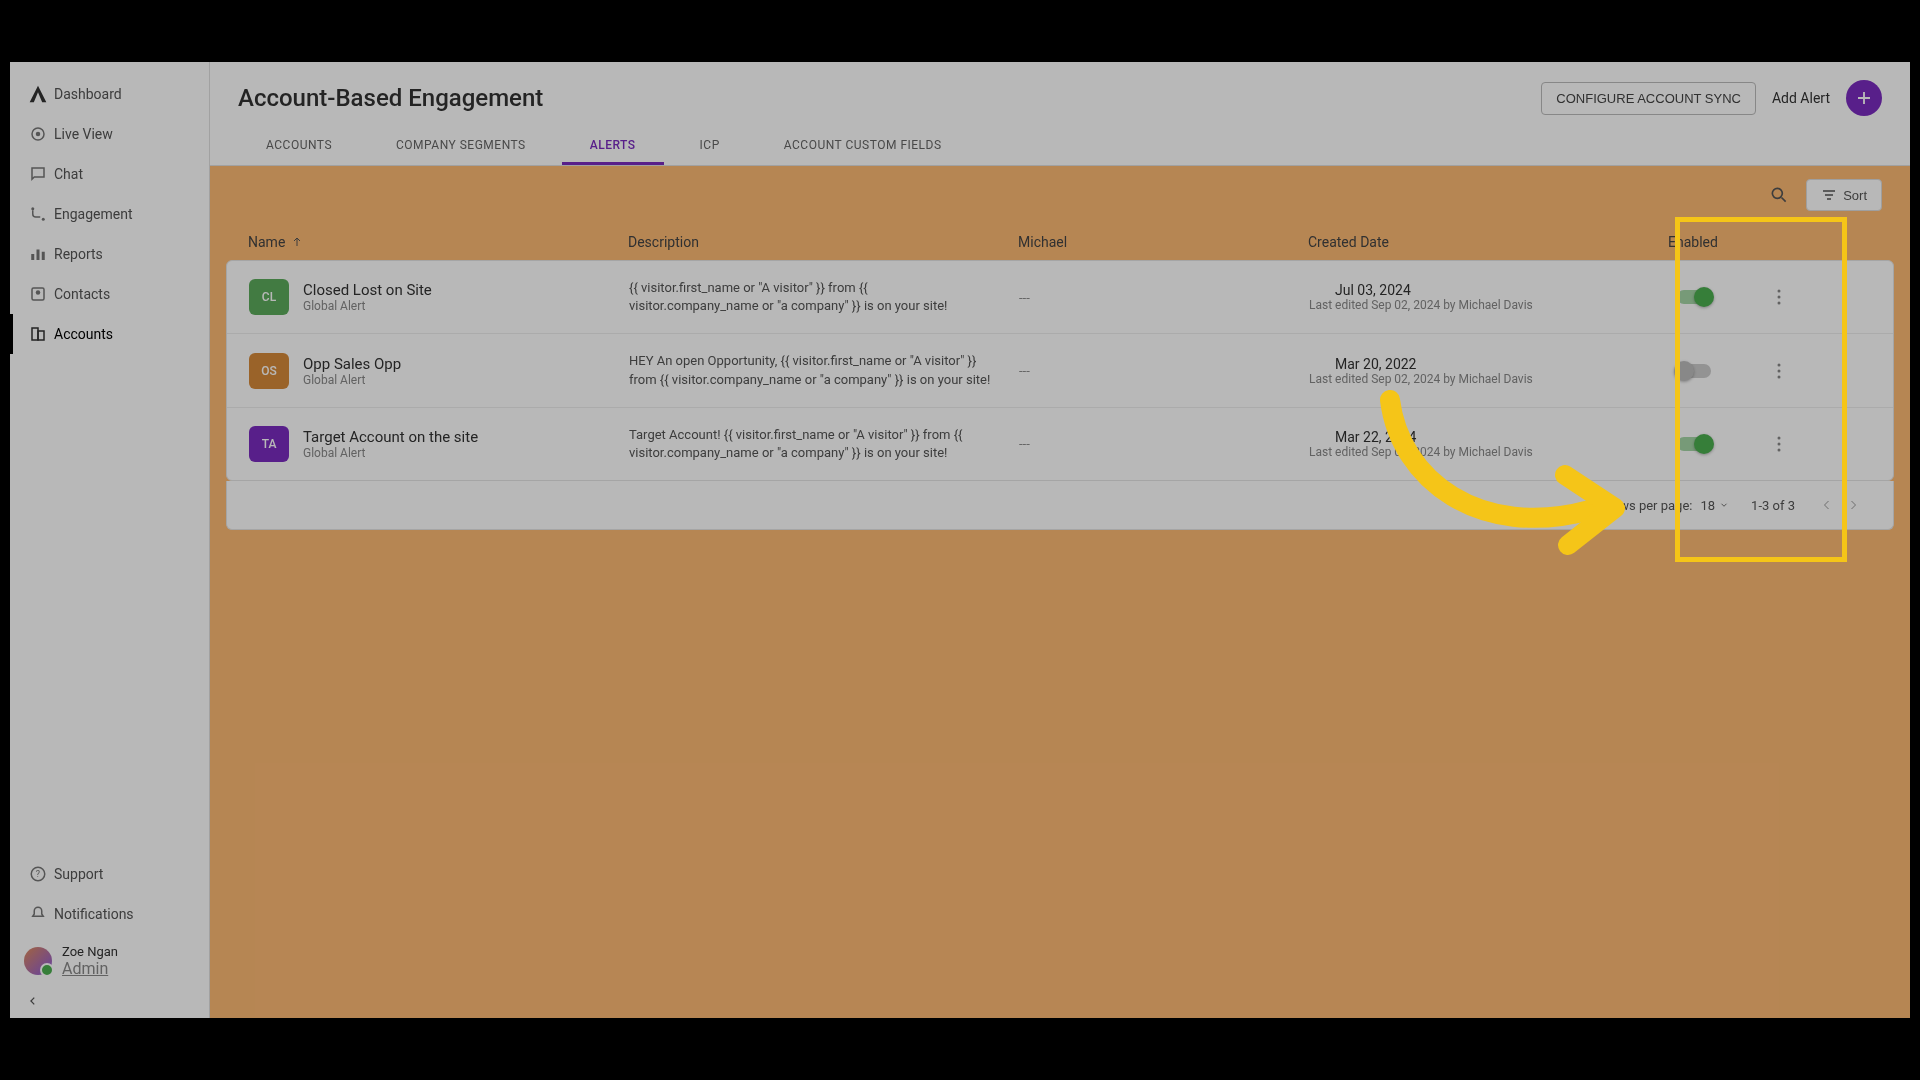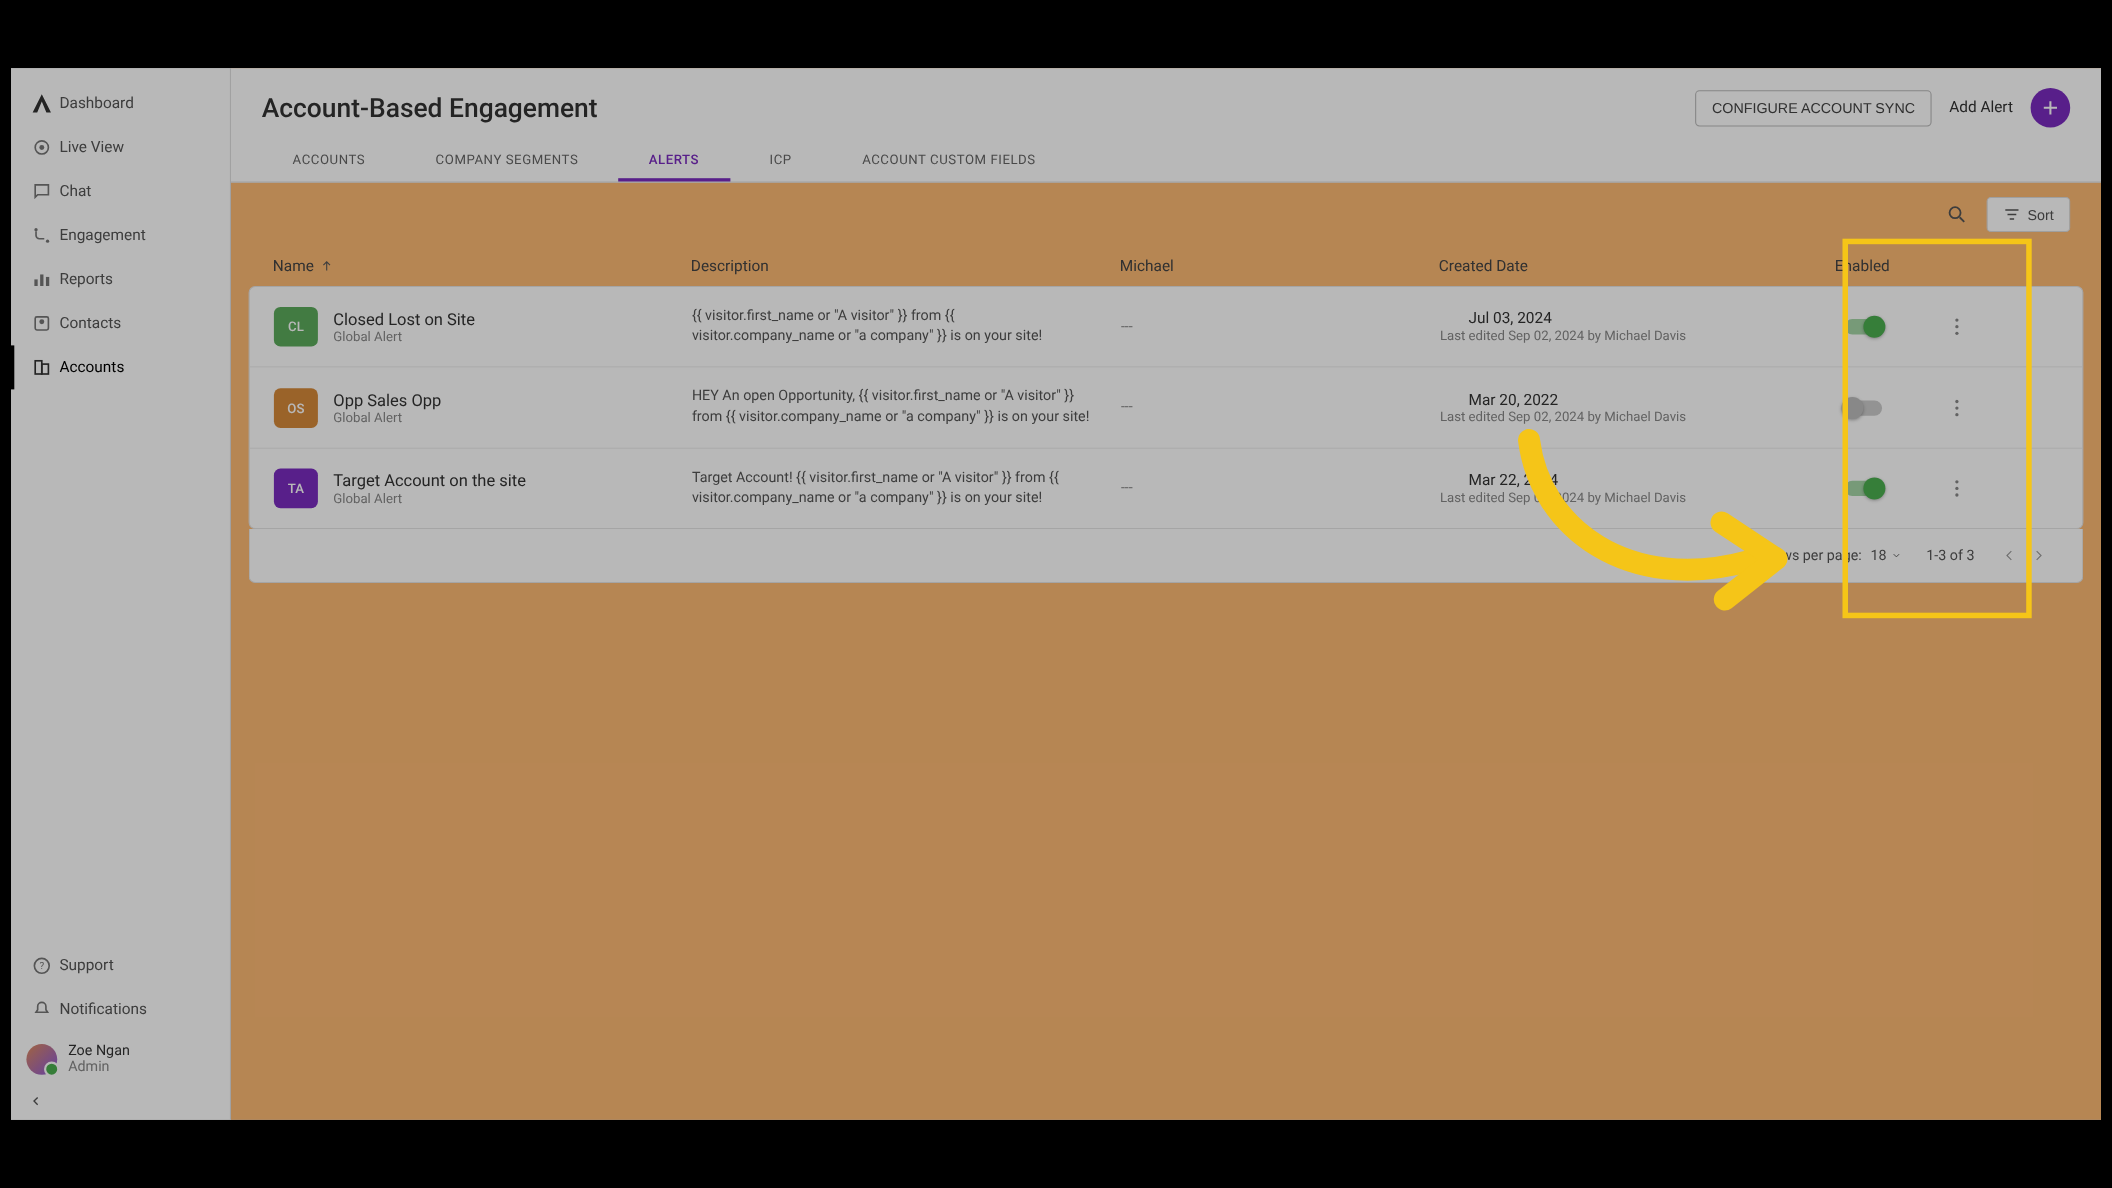--- a/index.html
+++ b/index.html
@@ -14,21 +14,21 @@
 .sidebar { width: 200px; background: #fff; border-right: 1px solid #e0e0e0; display: flex; flex-direction: column; padding-top: 12px; }
 .nav-item { display: flex; align-items: center; gap: 6px; padding: 10px 18px; font-size: 14px; color: #555; cursor: pointer; }
 .nav-item .icon { width: 20px; height: 20px; display: flex; align-items: center; justify-content: center; color: #777; }
 .nav-item.active { border-left: 3px solid #000; padding-left: 15px; color: #000; }
 .sidebar-spacer { flex: 1; }
 .user-block { display: flex; align-items: center; gap: 10px; padding: 10px 14px; }
 .avatar { width: 28px; height: 28px; border-radius: 50%; background: linear-gradient(135deg,#e08a5a,#8a5ae0); position: relative; }
 .avatar::after { content:""; position:absolute; right:-2px; bottom:-2px; width:10px; height:10px; border-radius:50%; background:#4caf50; border:2px solid #fff; }
 .user-text { display:flex; flex-direction:column; }
 .user-name { font-size:13px; color:#333; }
-.user-role { font-size:13px; color:#888; }
+.user-role { font-size:16px; color:#888;text-decoration:underline; }
 .collapse-btn { text-align: right; padding: 8px 18px 12px; color:#555; }
 
 
 .main { flex:1; display:flex; flex-direction:column; background:#fdba74; }
 .header { padding: 18px 28px 0 28px; border-bottom: 1px solid #e0e0e0; background:#fff; }
 .header-top { display:flex; align-items:center; justify-content:space-between; }
 .page-title { font-size: 24px; font-weight: 500; color:#333; }
 .header-actions { display:flex; align-items:center; gap:16px; }
 .btn-outline { border:1px solid #bbb; background:#fff; padding:8px 14px; border-radius:4px; font-size:13px; color:#444; cursor:pointer; }
 .add-alert-label { font-size:14px; color:#333; }

